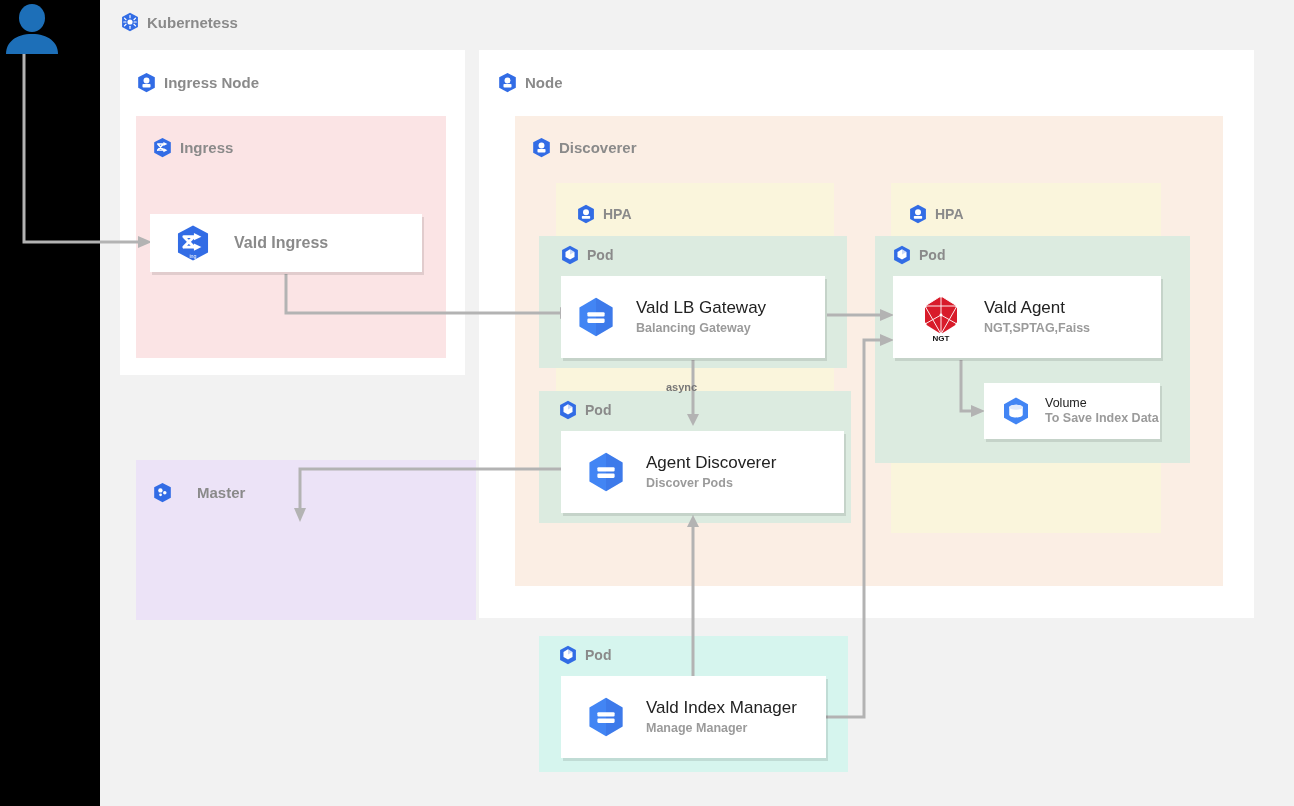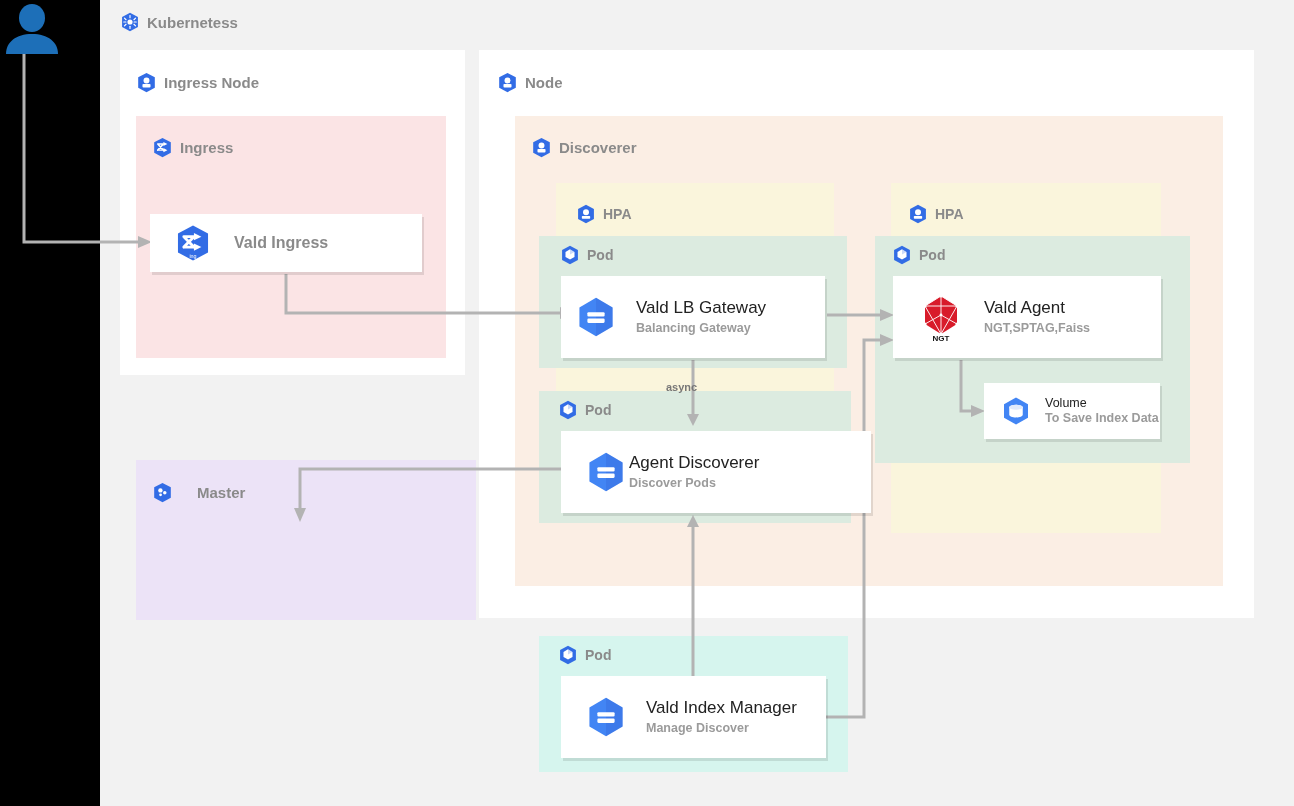--- a/index.html
+++ b/index.html
@@ -39,21 +39,21 @@
   #card-ingress{left:150px;top:214px;width:272px;height:58px;padding-left:24px;gap:22px;}
   #card-ingress .title{font-size:16px;font-weight:bold;color:#8a8a8a;}
 
   
   #card-api{left:152px;top:524px;width:296px;height:62px;padding-left:28px;gap:22px;}
   #card-api .title{font-size:16px;font-weight:bold;color:#8a8a8a;}
 
   #card-lb{left:561px;top:276px;width:264px;height:82px;padding-left:12px;gap:17px;}
   #card-agent{left:893px;top:276px;width:268px;height:82px;padding-left:22px;gap:17px;}
   #card-vol{left:984px;top:383px;width:176px;height:56px;padding-left:14px;gap:11px;}
-  #card-disc{left:561px;top:431px;width:310px;height:82px;padding-left:22px;}
+  #card-disc{left:561px;top:431px;width:283px;height:82px;padding-left:22px;gap:17px;}
   #card-idx{left:561px;top:676px;width:265px;height:82px;padding-left:22px;gap:17px;}
 
   #card-lb .title,#card-agent .title,#card-disc .title,#card-idx .title{font-size:17px;}
   #card-lb .sub,#card-agent .sub,#card-disc .sub,#card-idx .sub{font-size:12.5px;margin-top:3px;}
   #card-vol .title{font-size:12.5px;}
   #card-vol .sub{font-size:12.5px;margin-top:1px;color:#9b9b9b;}
 
   
   #lbl-k8s{left:120px;top:12px;font-size:15px;}
   #lbl-ingress-node{left:136px;top:72px;font-size:15px;}
@@ -343,17 +343,17 @@
     <span class="icon">
       <svg width="46" height="46" viewBox="0 0 48 48">
         <polygon points="24,4 41.3,14 41.3,34 24,44 6.7,34 6.7,14" fill="#4285f4"></polygon>
         <path d="M24 4 L41.3 14 L41.3 34 L24 44 Z" fill="#3367d6" opacity=".35"></path>
         <rect x="15" y="19" width="18" height="4.6" rx="1.2" fill="#fff"></rect>
         <rect x="15" y="25.6" width="18" height="4.6" rx="1.2" fill="#fff"></rect>
       </svg>
     </span>
     <span class="txt">
       <span class="title">Vald Index Manager</span>
-      <span class="sub">Manage Discover</span>
+      <span class="sub">Manage Manager</span>
     </span>
   </div>
 
 </div>
 
 </body></html>

